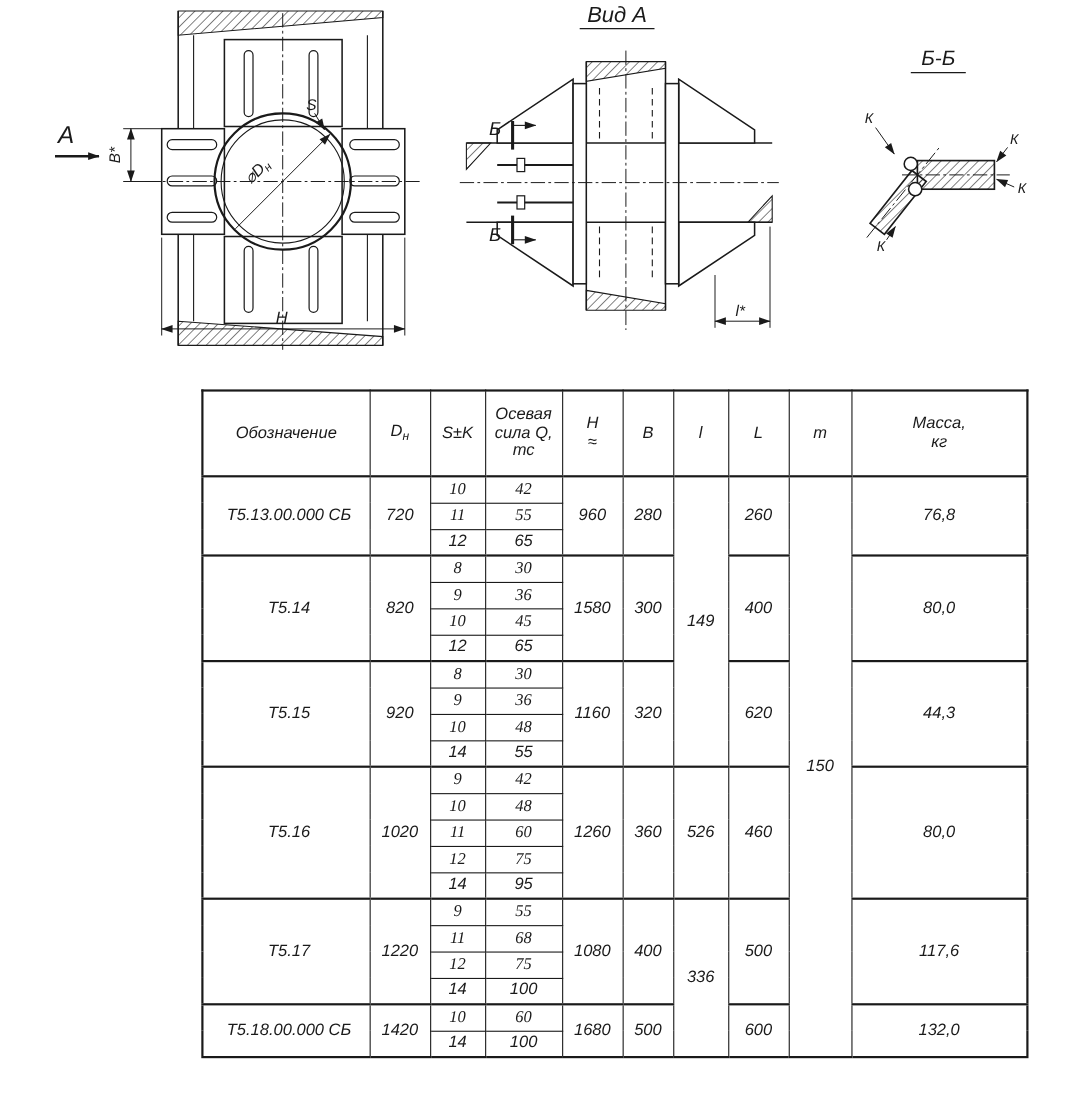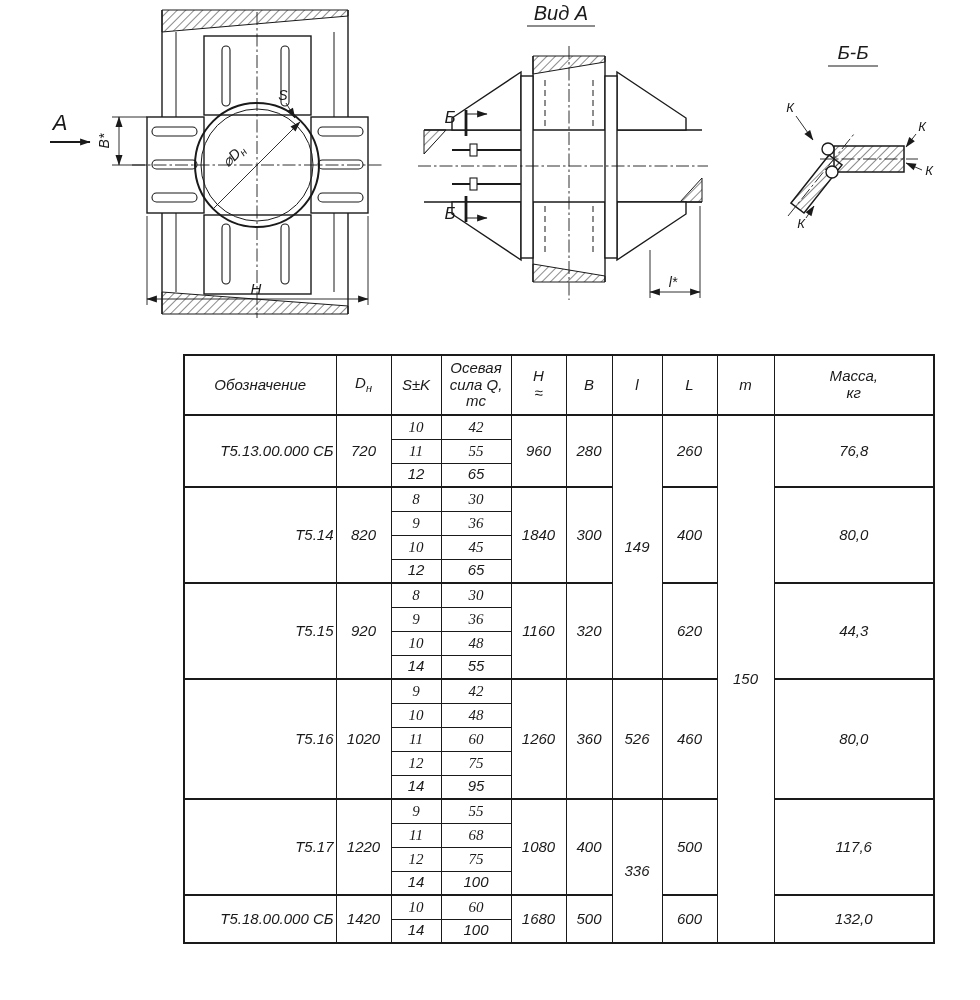--- a/index.html
+++ b/index.html
@@ -4,25 +4,25 @@
 <style>
   * { box-sizing: border-box; }
   html,body { margin:0; padding:0; background:#ffffff; }
   body { font-family:"Liberation Sans", sans-serif; }
   .page { position:relative; width:980px; height:1000px; background:#ffffff; overflow:hidden; }
   .drawing-area { position:absolute; left:0; top:0; width:980px; height:350px; }
   svg text { font-family:"Liberation Sans", sans-serif; font-style:italic; fill:#1a1a1a; stroke:none; }
   .table-wrap { position:absolute; left:183px; top:354px; }
   table.spec { border-collapse:collapse; table-layout:fixed; width:750px; color:#1a1a1a; font-style:italic; border:2.6px solid #1a1a1a; }
   .spec th, .spec td { border-left:1.8px solid #1a1a1a; border-right:1.8px solid #1a1a1a; padding:0 2px; text-align:center; font-weight:normal; font-size:15px; line-height:1.12; vertical-align:middle; }
-  .spec thead th { height:60px; border-bottom:2.6px solid #1a1a1a; }
+  .spec thead th { height:78px; border-bottom:2.6px solid #1a1a1a; }
   .spec tbody tr { height:24px; }
   .spec td.thin { border-bottom:1.1px solid #1a1a1a;font-family:Liberation Serif, serif; }
   .spec td.thick { border-bottom:2.6px solid #1a1a1a; }
-  .spec td.des { text-align:right; padding-left:7px; }
+  .spec td.des { text-align:center; padding-left:7px; }
   .spec sub { font-size:11px; }
 </style>
 </head>
 <body>
 
 <div class="page">
 
   <div class="drawing-area">
     <svg width="980" height="350" viewBox="0 0 980 350">
       <defs>
@@ -246,21 +246,21 @@
           </tr>
           <tr>
             <td class="thick">12</td>
             <td class="thick">65</td>
           </tr>
           <tr>
             <td rowspan="4" class="des thick">Т5.14</td>
             <td rowspan="4" class="thick">820</td>
             <td class="thin">8</td>
             <td class="thin">30</td>
-            <td rowspan="4" class="thick">1840</td>
+            <td rowspan="4" class="thick">1580</td>
             <td rowspan="4" class="thick">300</td>
             <td rowspan="4" class="thick">400</td>
             <td rowspan="4" class="thick">80,0</td>
           </tr>
           <tr>
             <td class="thin">9</td>
             <td class="thin">36</td>
           </tr>
           <tr>
             <td class="thin">10</td>

